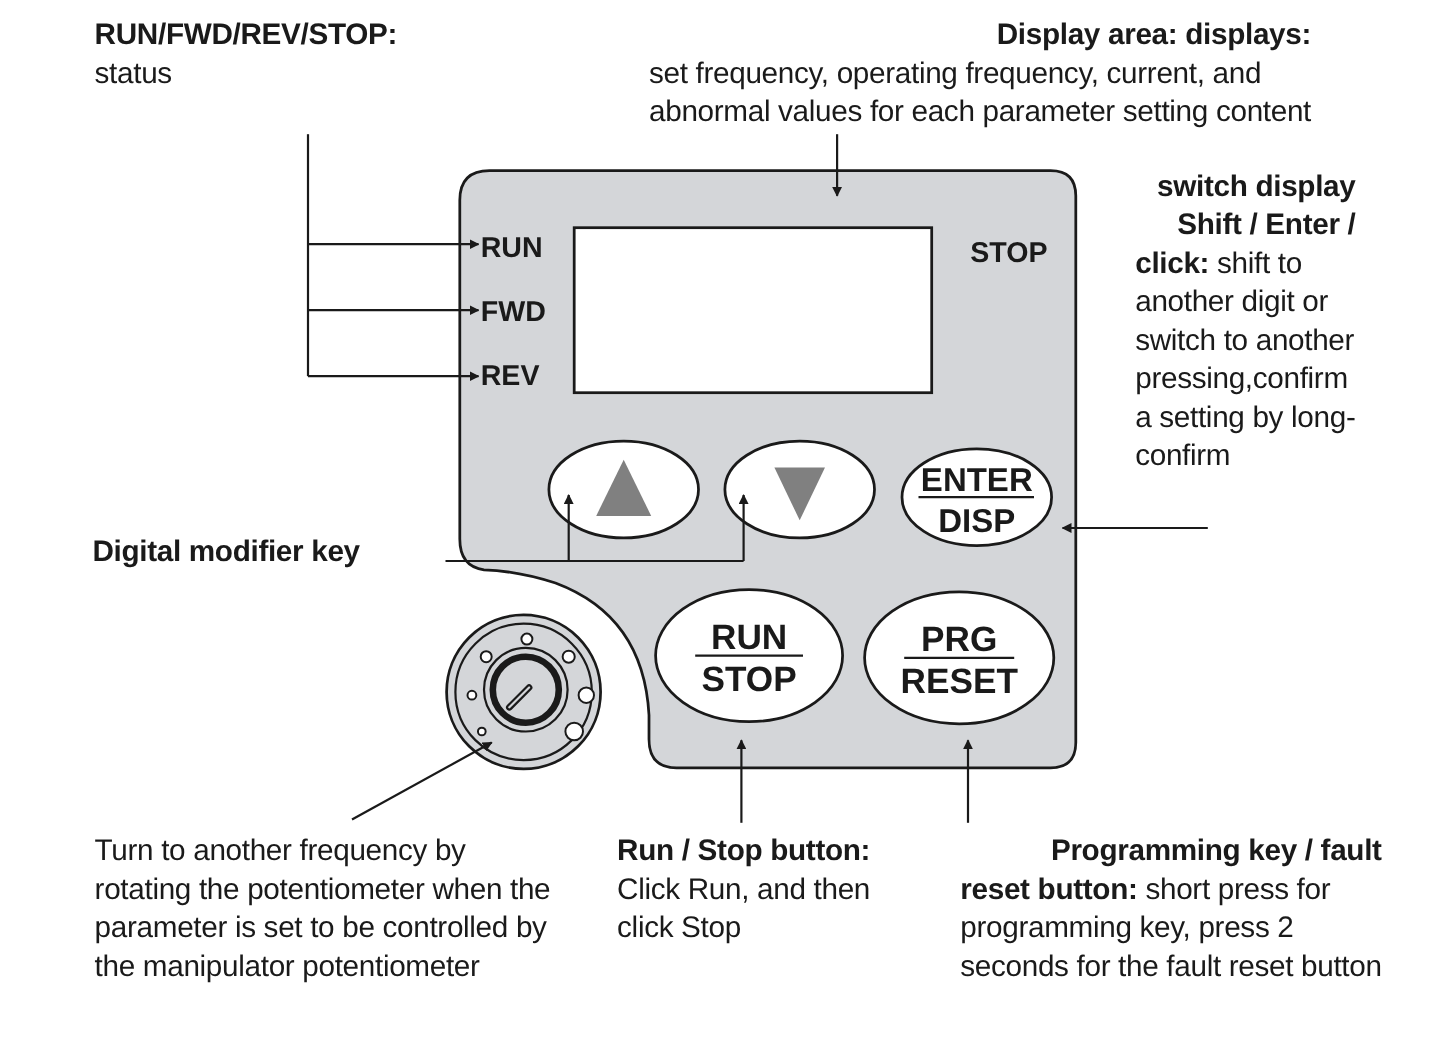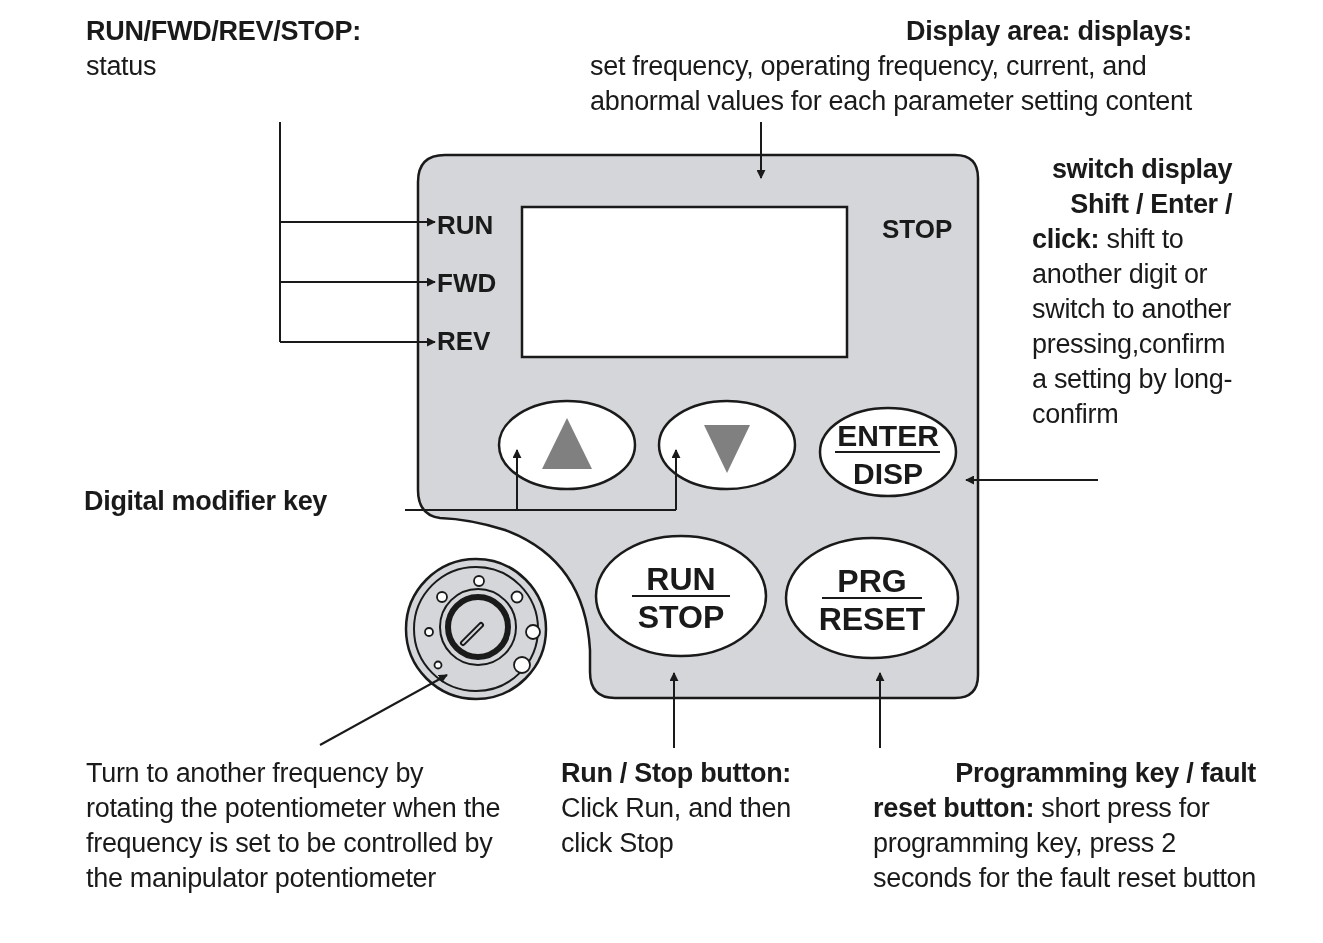--- a/index.html
+++ b/index.html
@@ -119,21 +119,21 @@
   <div>pressing,confirm</div>
   <div>a setting by long-</div>
   <div>confirm</div>
 </div>
 
 <div class="txt b" style="left:84px; top:484px;">Digital modifier key</div>
 
 <div class="txt" style="left:86px; top:756px;">
   <div>Turn to another frequency by</div>
   <div>rotating the potentiometer when the</div>
-  <div>frequency is set to be controlled by</div>
+  <div>parameter is set to be controlled by</div>
   <div>the manipulator potentiometer</div>
 </div>
 
 <div class="txt" style="left:561px; top:756px;">
   <div class="b">Run / Stop button:</div>
   <div>Click Run, and then</div>
   <div>click Stop</div>
 </div>
 
 <div class="txt" style="left:837px; top:756px;margin-left:36px;">

